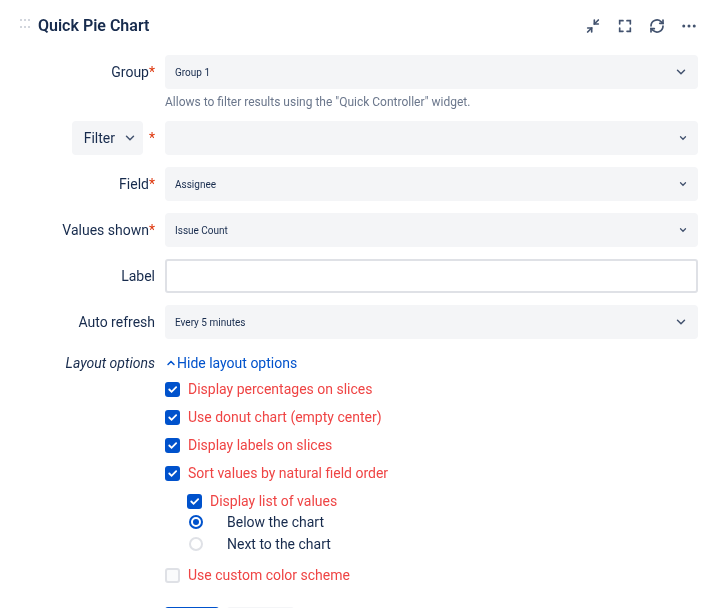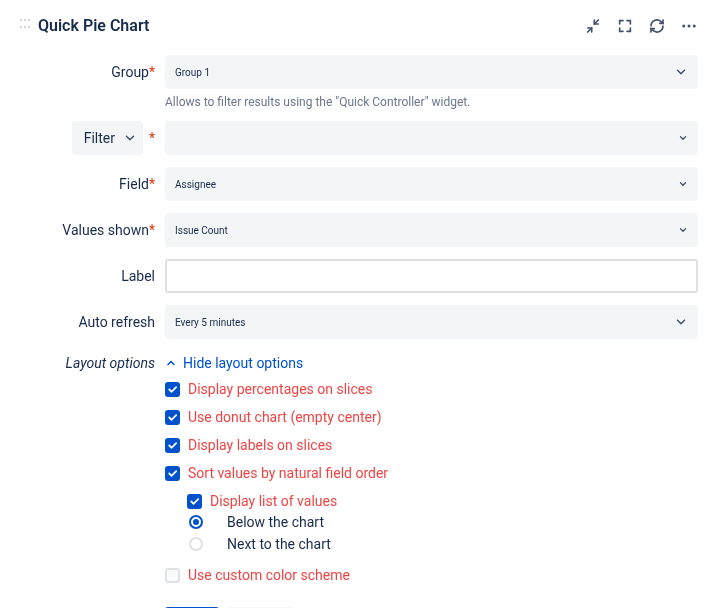--- a/index.html
+++ b/index.html
@@ -120,21 +120,21 @@
     padding: 0 10px;
     font-size: 14px;
     color:#172B4D;
     background:#fff;
   }
 
   .layout-link {
     color: #0052CC;
     display: flex;
     align-items: center;
-    gap: 6px;
+    gap: 0;
     height: 24px;
     cursor: pointer;
     font-size: 14px;
   }
   .layout-link .chevron { display:flex; }
   .check-row {
     display: flex;
     align-items: center;
     gap: 8px;
     padding: 6px 0;

